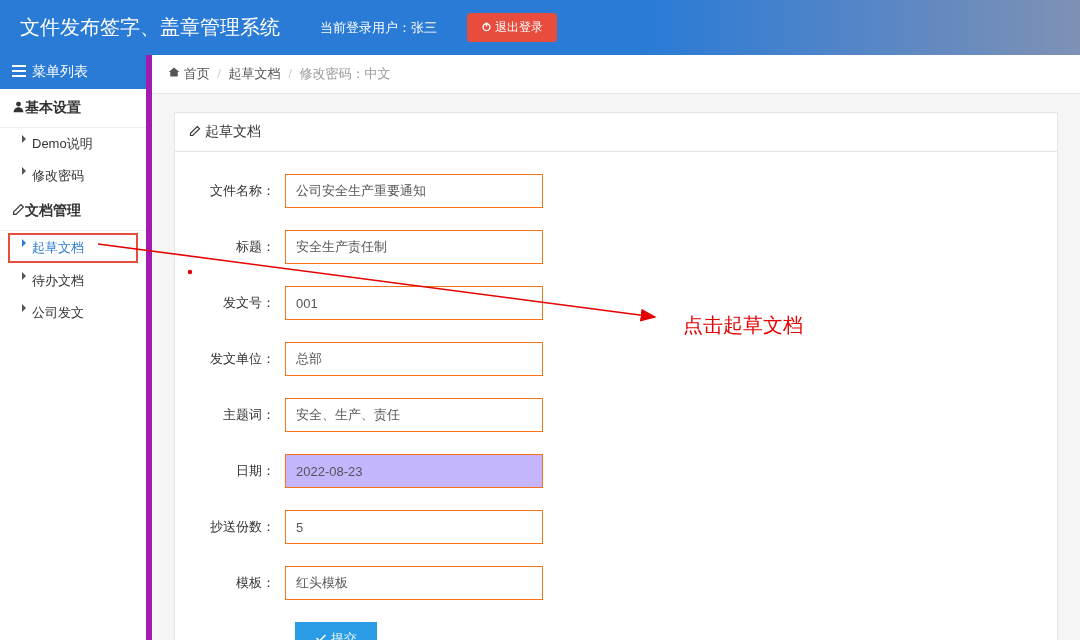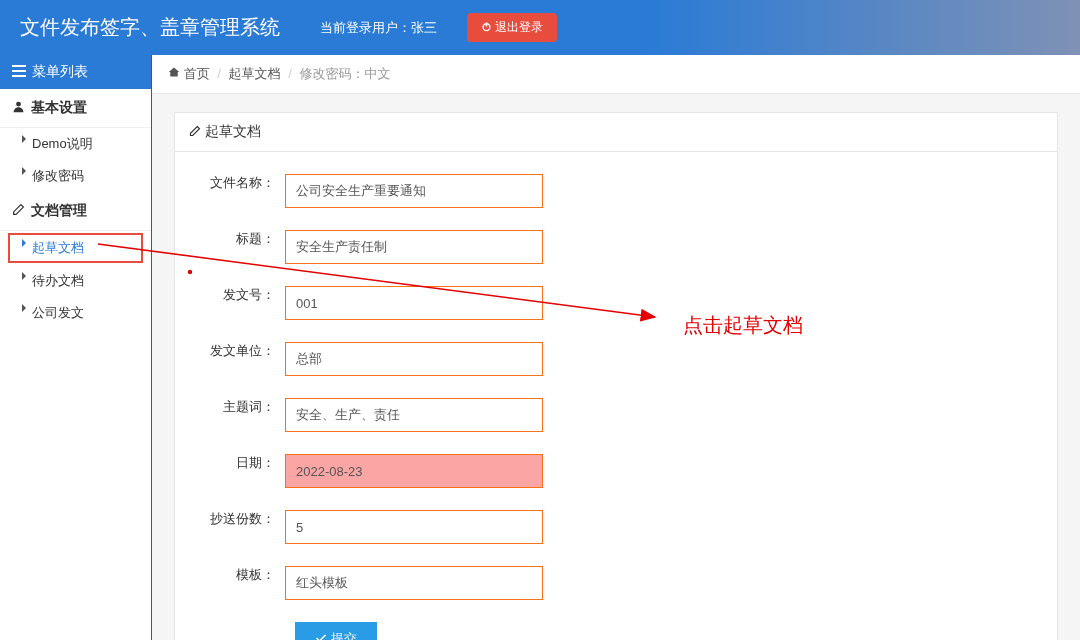--- a/index.html
+++ b/index.html
@@ -39,39 +39,39 @@
   font-size: 12px;
   cursor: pointer;
   display: inline-flex;
   align-items: center;
   gap: 3px;
 }
 .layout { display: flex; height: calc(100% - 55px); }
 .sidebar {
   width: 152px;
   background: #fff;
-  border-right: 1px solid #a21caf;
+  border-right: 6px solid #a21caf;
   flex-shrink: 0;
 }
 .menu-header {
   background: #2a7bd6;
   color: #fff;
   padding: 8px 12px;
   font-size: 14px;
   display: flex;
   align-items: center;
   gap: 6px;
 }
 .menu-group-title {
   padding: 10px 12px;
   font-size: 14px;
   font-weight: bold;
   display: flex;
   align-items: center;
-  gap: 6px;
+  gap: 0;
   border-bottom: 1px solid #f0f0f0;
 }
 .menu-item {
   padding: 7px 10px 7px 22px;
   font-size: 13px;
   cursor: pointer;
   display: flex;
   align-items: flex-start;
   color: #333;
 }
@@ -112,40 +112,41 @@
   padding: 10px 14px;
   border-bottom: 1px solid #e5e5e5;
   font-size: 14px;
   display: flex;
   align-items: center;
   gap: 4px;
 }
 .form { padding: 22px 14px; }
 .form-row {
   display: flex;
+  align-items: center;
   margin-bottom: 22px;
 }
 .form-label {
   width: 96px;
   text-align: right;
   padding-right: 10px;
   font-size: 13px;
   color: #333;
 }
 .form-input {
   width: 258px;
   height: 34px;
   border: 1px solid #f97316;
   padding: 0 10px;
   font-size: 13px;
   color: #555;
   background: #fff;
 }
 .form-input[disabled] {
-  background: #fca5a5;
+  background: #c4b5fd;
 }
 .submit-btn {
   background: #2a9be5;
   color: #fff;
   border: none;
   padding: 8px 20px;
   font-size: 13px;
   cursor: pointer;
   display: inline-flex;
   align-items: center;

